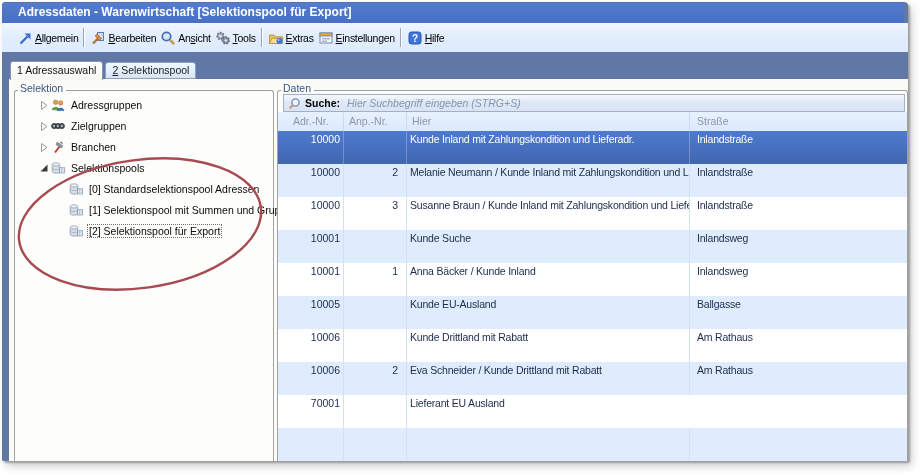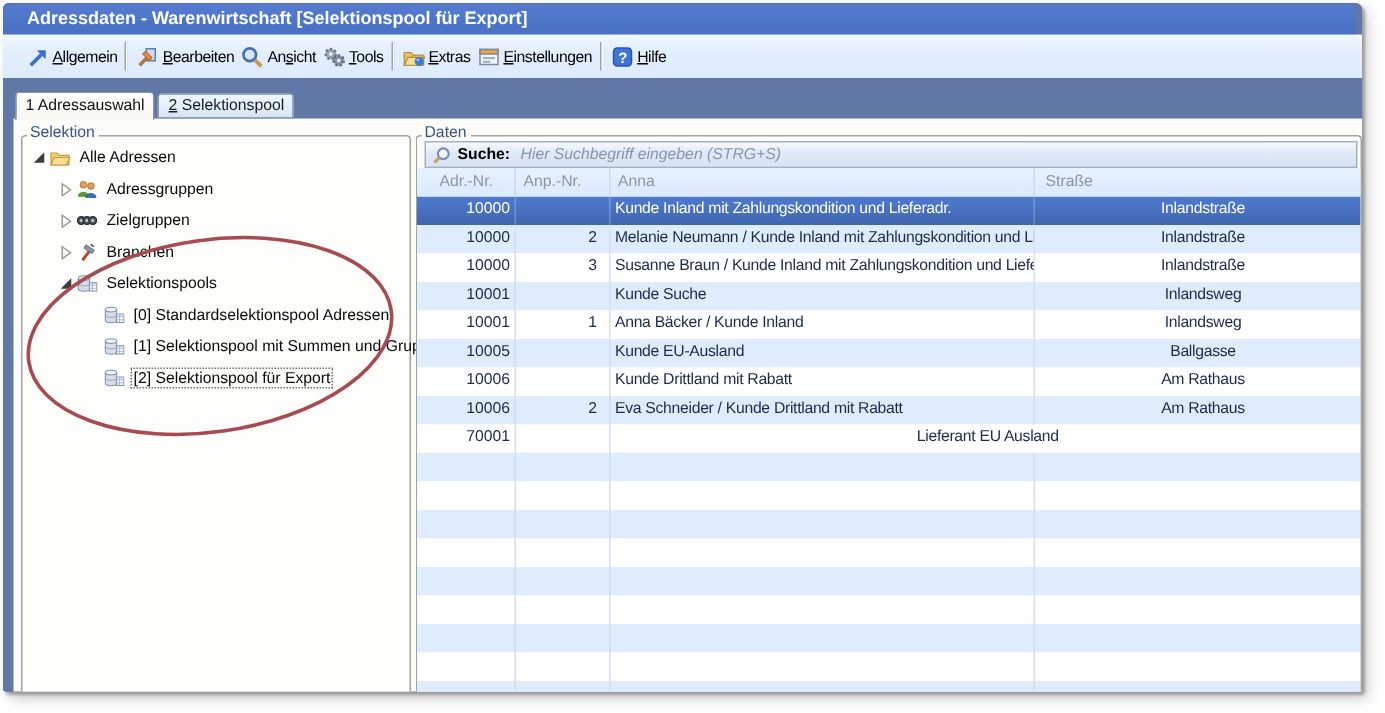--- a/index.html
+++ b/index.html
@@ -36,30 +36,30 @@
   .searchbar{position:absolute;left:5px;right:2px;top:3px;height:18px;border:1px solid #9fb0c8;background:linear-gradient(180deg,#f6faff,#dee8f7 45%,#d9e3f3);display:flex;align-items:center;box-sizing:border-box;padding-left:4px;font-size:11px;}
   .sicon{width:12px;height:12px;flex:none;}
   .sicon svg{display:block;}
   .slabel{font-weight:bold;color:#000;margin-left:5px;font-size:10.5px;}
   .sph{font-style:italic;color:#8795ab;margin-left:7px;font-size:10.5px;}
   .thead{position:absolute;left:0;right:0;top:21px;height:19px;background:linear-gradient(180deg,#e7f1fe,#dbeafd);display:flex;font-size:10.5px;color:#8c95a5;box-sizing:border-box;}
   .hcell{box-sizing:border-box;border-right:1px solid #cddaeb;padding-left:5px;line-height:18px;white-space:nowrap;overflow:hidden;flex:none;}
   .hcell:first-child{padding-left:15px;}
   .hcell:last-child{border-right:none;flex:1;padding-left:7px;}
   .tbody{position:absolute;left:0;right:0;top:40px;bottom:-2px;overflow:hidden;}
-  .row{height:19px;display:flex;font-size:10.5px;color:#1c2b4a;background:#ffffff;}
+  .row{height:33px;display:flex;font-size:10.5px;color:#1c2b4a;background:#ffffff;}
   .cell.c0{padding-right:3px;}
   .cell.c1{padding-right:8px;}
   .cell.c2{padding-left:3px;letter-spacing:-0.2px;}
   .cell.c3{padding-left:7px;letter-spacing:-0.2px;}
   .row.stripe{background:#dfecfd;}
   .row.selected{background:linear-gradient(180deg,#4e7ace,#4166b0);color:#ffffff;}
   .cell{box-sizing:border-box;border-right:1px solid #d2e0f2;padding:0;line-height:16.5px;white-space:nowrap;overflow:hidden;flex:none;}
   .cell.num{text-align:right;}
-  .cell:last-child{border-right:none;flex:1;text-align:center;}
+  .cell:last-child{border-right:none;flex:1;}
   .row.selected .cell{border-right-color:rgba(255,255,255,.25);}
   .annotation{position:absolute;left:0;top:0;z-index:50;pointer-events:none;}
 </style>
 </head>
 <body>
 
 <div class="canvas">
   <div class="window">
     <div class="titlebar">
       <span class="title">Adressdaten - Warenwirtschaft [Selektionspool für Export]</span>
@@ -141,35 +141,20 @@
       </div>
     <div class="tabarea">
       <div id="tabs">
           <div class="tab active">1 Adressauswahl</div>
           <div class="tab inactive"><u>2</u> Selektionspool</div>
         </div>
       <div class="page">
         <div class="groupbox selektion">
           <span class="grouplabel">Selektion</span>
           <div class="tree" id="tree">
-              <div class="trow">
-                <span class="tind" style="width: 5px;"></span>
-                <span class="texp">
-                  <svg width="10" height="10">
-                    <path d="M1.5 8.5 L8.5 8.5 L8.5 1.5 Z" fill="#3c3c3c"></path>
-                  </svg>
-                </span>
-                <span class="ticon">
-                  <svg width="14" height="14">
-                    <path d="M1 4 h4 l1.4 1.6 H13 V12 H1 Z" fill="#f3cd72" stroke="#c89b3c" stroke-width="0.8"></path>
-                    <path d="M1 12 L3 7 h10.4 L11.2 12 Z" fill="#fadf9a" stroke="#c89b3c" stroke-width="0.8"></path>
-                  </svg>
-                </span>
-                <span class="tlabel">Alle Adressen</span>
-              </div>
               <div class="trow">
                 <span class="tind" style="width: 23px;"></span>
                 <span class="texp">
                   <svg width="10" height="10">
                     <path d="M2.5 1.5 L8 5.5 L2.5 9.5 Z" fill="#fdfdfd" stroke="#9a9a9a"></path>
                   </svg>
                 </span>
                 <span class="ticon">
                   <svg width="14" height="14">
                     <circle cx="4.6" cy="4.2" r="2.2" fill="#e8a055" stroke="#9a6020" stroke-width="0.5"></circle>
@@ -289,21 +274,21 @@
                   <circle cx="7.5" cy="5.5" r="3.6" fill="#eef6fd" stroke="#7a8db0" stroke-width="1.4"></circle>
                   <path d="M4.8 8.2 L1.6 11.4" stroke="#c8a06a" stroke-width="2.2" fill="none"></path>
                 </svg>
               </span>
             <span class="slabel">Suche:</span>
             <span class="sph">Hier Suchbegriff eingeben (STRG+S)</span>
           </div>
           <div class="thead" id="thead">
               <div class="hcell" style="width: 66px;">Adr.-Nr.</div>
               <div class="hcell" style="width: 63px;">Anp.-Nr.</div>
-              <div class="hcell" style="width: 283px;">Anna</div>
+              <div class="hcell" style="width: 283px;">Hier</div>
               <div class="hcell">Straße</div>
             </div>
           <div class="tbody" id="tbody">
               <div class="row selected">
                 <div class="cell c0 num" style="width: 66px;">10000</div>
                 <div class="cell c1 num" style="width: 63px;"></div>
                 <div class="cell c2" style="width: 283px;">Kunde Inland mit Zahlungskondition und Lieferadr.</div>
                 <div class="cell c3">Inlandstraße</div>
               </div>
               <div class="row stripe">

